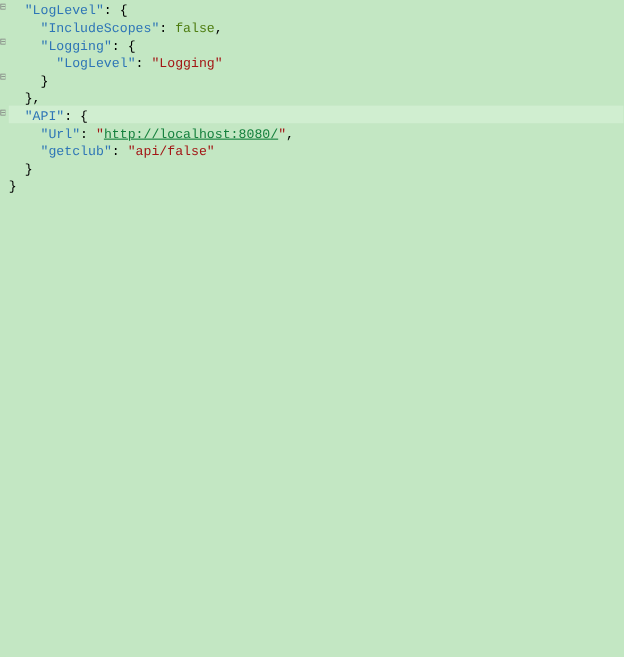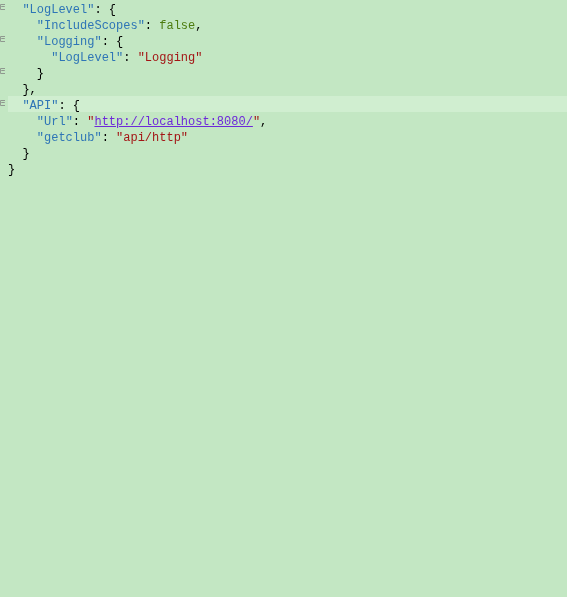--- a/index.html
+++ b/index.html
@@ -50,21 +50,21 @@
     box-sizing: border-box;
   }
   .line.highlight {
     background: #d0eed0;
   }
   .tok-key   { color: #2e75b6; }
   .tok-punct { color: #000000; }
   .tok-bool  { color: #4d7c0f; }
   .tok-str   { color: #a31515; }
   a.tok-link {
-    color: #6d28d9;
+    color: #15803d;
     text-decoration: underline;
   }
 </style>
 </head>
 <body>
 
 <div class="editor">
 
   <div class="gutter">
     <div class="outline" style="top:0px;">⊟</div>
@@ -84,20 +84,20 @@
     <div class="line"><span class="tok-punct">      </span><span class="tok-key">"</span><span class="tok-key">LogLevel</span><span class="tok-key">"</span><span class="tok-punct">: </span><span class="tok-str">"</span><span class="tok-str">Logging</span><span class="tok-str">"</span></div>
 
     <div class="line"><span class="tok-punct">    </span><span class="tok-punct">}</span></div>
 
     <div class="line"><span class="tok-punct">  </span><span class="tok-punct">}</span><span class="tok-punct">,</span></div>
 
     <div class="line highlight"><span class="tok-punct">  </span><span class="tok-key">"</span><span class="tok-key">API</span><span class="tok-key">"</span><span class="tok-punct">: </span><span class="tok-punct">{</span></div>
 
     <div class="line"><span class="tok-punct">    </span><span class="tok-key">"</span><span class="tok-key">Url</span><span class="tok-key">"</span><span class="tok-punct">: </span><span class="tok-str">"</span><a class="tok-link" href="#">http://localhost:8080/</a><span class="tok-str">"</span><span class="tok-punct">,</span></div>
 
-    <div class="line"><span class="tok-punct">    </span><span class="tok-key">"</span><span class="tok-key">getclub</span><span class="tok-key">"</span><span class="tok-punct">: </span><span class="tok-str">"</span><span class="tok-str">api/http</span><span class="tok-str">"</span></div>
+    <div class="line"><span class="tok-punct">    </span><span class="tok-key">"</span><span class="tok-key">getclub</span><span class="tok-key">"</span><span class="tok-punct">: </span><span class="tok-str">"</span><span class="tok-str">api/false</span><span class="tok-str">"</span></div>
 
     <div class="line"><span class="tok-punct">  </span><span class="tok-punct">}</span></div>
 
     <div class="line"><span class="tok-punct"></span><span class="tok-punct">}</span></div>
 
   </div>
 </div>
 
 </body></html>

